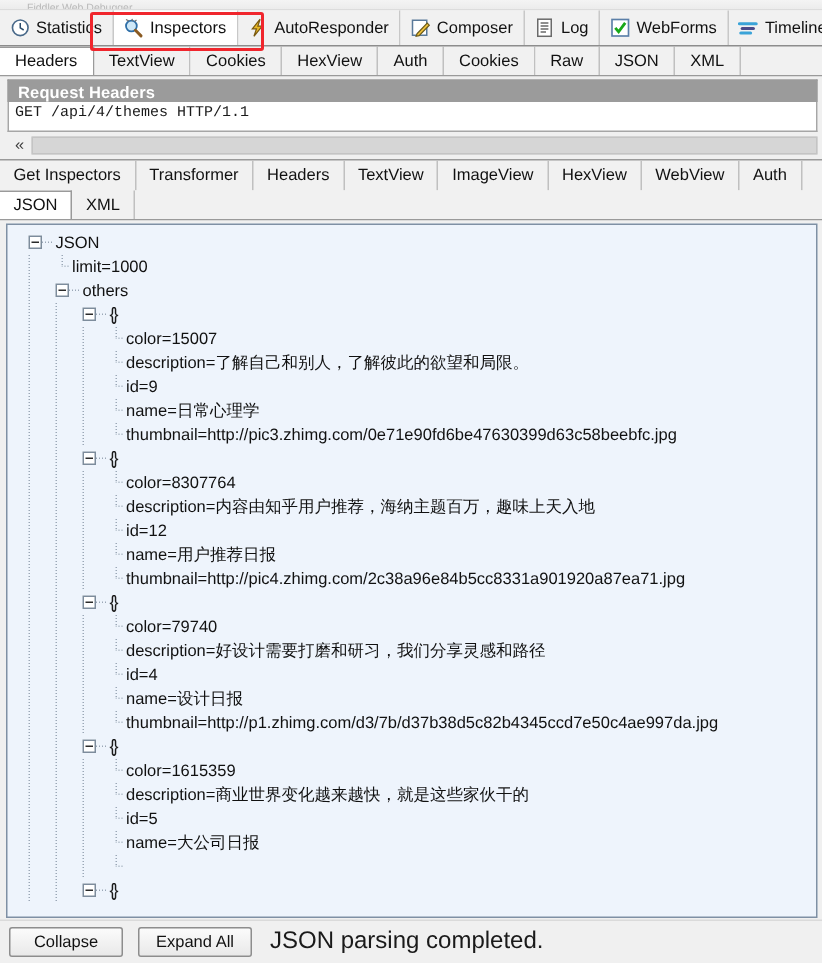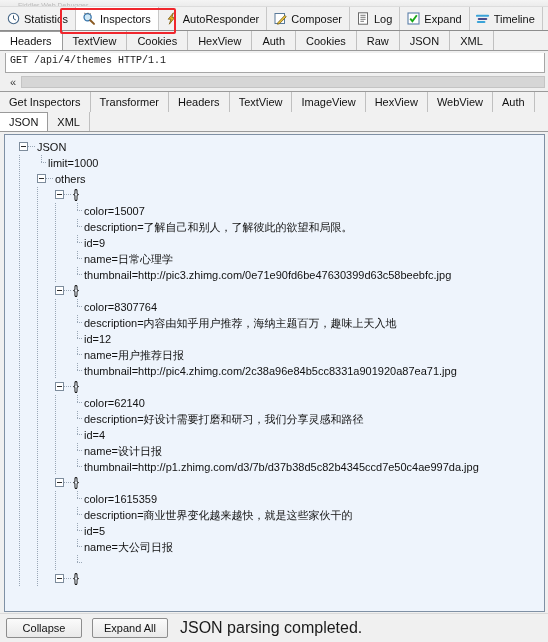--- a/index.html
+++ b/index.html
@@ -429,21 +429,21 @@
       <span>Log</span>
     </div>
 
     <div class="tool-tab">
       <span class="ico">
         <svg width="13" height="13" viewBox="0 0 13 13">
           <rect x="1" y="1" width="11" height="11" fill="#ffffff" stroke="#5b7fa8" stroke-width="1.1"></rect>
           <path d="M3.2 6.6 L5.4 9.2 L9.8 3.2" stroke="#18a818" stroke-width="1.9" fill="none"></path>
         </svg>
       </span>
-      <span>Expand</span>
+      <span>WebForms</span>
     </div>
 
     <div class="tool-tab">
       <span class="ico">
         <svg width="15" height="13" viewBox="0 0 15 13">
           <path d="M1 3.6 H13" stroke="#3aa3d8" stroke-width="2.2" stroke-linecap="round"></path>
           <path d="M3 7.0 H11" stroke="#4a4a8a" stroke-width="2.2" stroke-linecap="round"></path>
           <path d="M2 10.2 H9" stroke="#3aa3d8" stroke-width="2.2" stroke-linecap="round"></path>
         </svg>
       </span>
@@ -478,20 +478,21 @@
     <div class="subtab">
         <span>JSON</span>
       </div>
     <div class="subtab">
         <span>XML</span>
       </div>
     <div class="filler"></div>
   </div>
 
   <div class="req-pane">
+    <div class="req-title">Request Headers</div>
     <div class="req-body">GET /api/4/themes HTTP/1.1</div>
   </div>
 
   <div class="splitter">
     <div class="splitter-chev">«</div>
     <div class="splitter-bar"></div>
   </div>
 
   <div class="resp-tabs">
     <div class="resp-tab">
@@ -670,21 +671,21 @@
           <div class="dash"></div>
           <div class="obj-glyph">{}</div>
         </div>
         <div class="node">
           <div class="indent" style="width: 68px;">
             <div class="guide" style="left: 14px;"></div>
             <div class="guide" style="left: 32px;"></div>
             <div class="guide" style="left: 50px;"></div>
           </div>
           <div class="leaf-elbow"></div>
-          <div class="label">color=62140</div>
+          <div class="label">color=79740</div>
         </div>
         <div class="node">
           <div class="indent" style="width: 68px;">
             <div class="guide" style="left: 14px;"></div>
             <div class="guide" style="left: 32px;"></div>
             <div class="guide" style="left: 50px;"></div>
           </div>
           <div class="leaf-elbow"></div>
           <div class="label">description=好设计需要打磨和研习，我们分享灵感和路径</div>
         </div>

